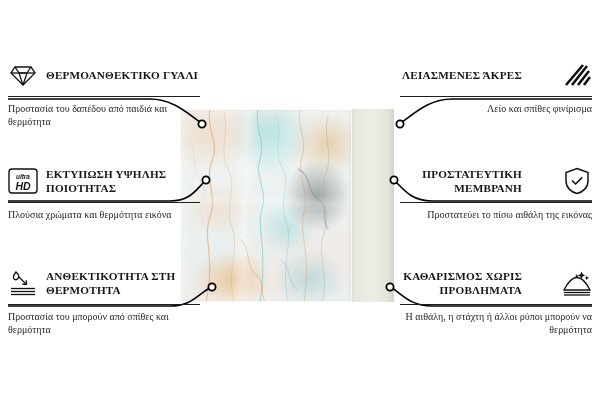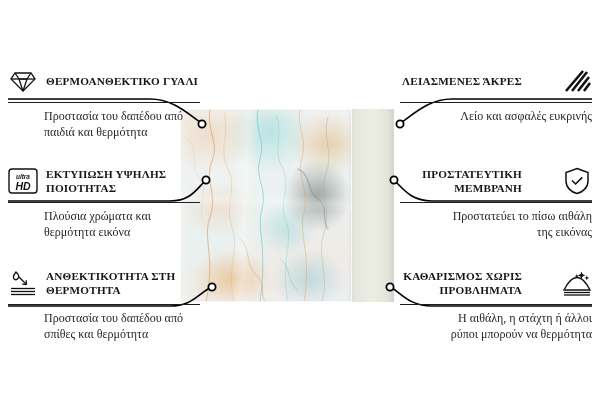--- a/index.html
+++ b/index.html
@@ -54,24 +54,24 @@
   .feat.right{right:8px;text-align:right;}
 
   .fhead{display:flex;align-items:center;gap:8px;min-height:34px;}
   .feat.right .fhead{flex-direction:row-reverse;gap:40px;}
   .ficon{width:30px;height:30px;flex:0 0 30px;display:flex;align-items:center;justify-content:center;color:#111;font-style:italic;}
   .ftitle{
     font-size:11.2px;font-weight:700;letter-spacing:.2px;color:#15171a;
     line-height:1.28;text-transform:uppercase;flex:1;
   }
   .rule{height:0;border-top:1.3px solid #1b1d20;margin:4px 0 5px 0;}
-  .fdesc{font-size:12px;line-height:1.34;color:#24262a;margin-left:36px;}
-
-  
-  .f1{top:64px;}  .f2{top:164px;} .f3{top:266px;}
+  .fdesc{font-size:10px;line-height:1.34;color:#24262a;}
+
+  
+  .f1{top:58px;}  .f2{top:164px;} .f3{top:266px;}
 </style>
 </head>
 <body>
 
 <div class="stage">
 
   <div class="product">
     <div class="side-panel"></div>
     <div class="glass">
       <svg class="veins" viewBox="0 0 172 193" preserveAspectRatio="none">
@@ -153,37 +153,37 @@
             <path d="M17.5 15.5 L13.2 15.2"></path>
             <path d="M17.5 15.5 L17.2 11.2"></path>
           <path d="M2 19.5 H26"></path>
             <path d="M2 22.5 H26"></path>
             <path d="M2 25.5 H26"></path>
         </svg>
       </span>
       <span class="ftitle">ΑΝΘΕΚΤΙΚΟΤΗΤΑ ΣΤΗ ΘΕΡΜΟΤΗΤΑ</span>
     </div>
     <div class="rule"></div>
-    <div class="fdesc">Προστασία του δαπέδου από σπίθες και θερμότητα</div>
+    <div class="fdesc">Προστασία του μπορούν από σπίθες και θερμότητα</div>
   </div>
 
   <div class="feat right f1">
     <div class="fhead">
       <span class="ficon">
         <svg width="28" height="26" viewBox="0 0 28 26" stroke="#111" stroke-width="2.6" fill="none">
           <path d="M3 23 L20 3"></path>
             <path d="M9 23 L24 4"></path>
             <path d="M15 23 L26 9"></path>
             <path d="M21 23 L27 15"></path>
         </svg>
       </span>
       <span class="ftitle">ΛΕΙΑΣΜΕΝΕΣ ΆΚΡΕΣ</span>
     </div>
     <div class="rule"></div>
-    <div class="fdesc">Λείο και ασφαλές ευκρινής</div>
+    <div class="fdesc">Λείο και σπίθες φινίρισμα</div>
   </div>
 
   <div class="feat right f2">
     <div class="fhead">
       <span class="ficon">
         <svg width="26" height="28" viewBox="0 0 26 28" fill="none" stroke="#111" stroke-width="1.5">
           <path d="M13 1.5 L24 5.5 V14 C24 20.5 19 25 13 26.5 C7 25 2 20.5 2 14 V5.5 Z"></path>
           <path d="M8 13.5 L11.6 17 L18.2 10.4" stroke-width="1.6"></path>
         </svg>
       </span>

